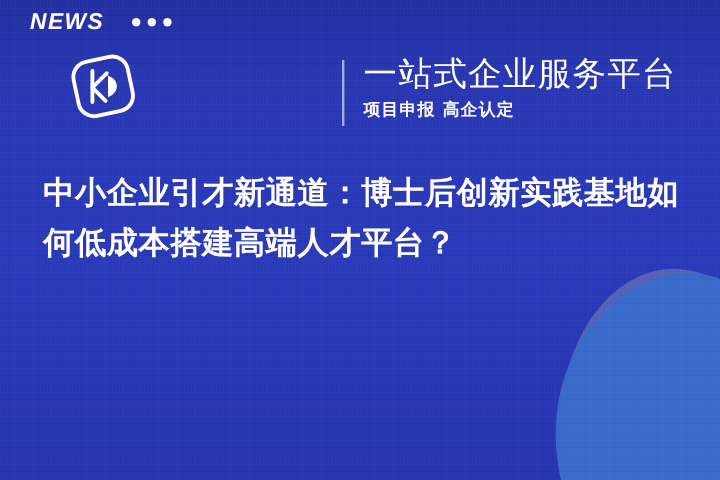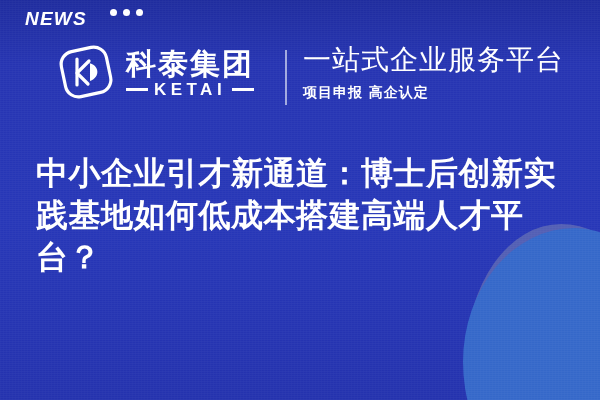--- a/index.html
+++ b/index.html
@@ -58,21 +58,21 @@
     background: #3568c9;
     z-index: 2;
   }
 
   
   .eyebrow {
     position: absolute;
     left: 25px;
     top: 9px;
     display: flex;
-    align-items: flex-start;
+    align-items: center;
     gap: 21px;
     z-index: 6;
   }
   .eyebrow-label {
     font-size: 19px;
     font-weight: 700;
     font-style: italic;
     letter-spacing: 1.2px;
     color: #ffffff;
     line-height: 1;
@@ -158,21 +158,21 @@
   }
 
   
   .tagline {
     position: absolute;
     left: 303px;
     top: 45px;
     z-index: 6;
   }
   .tagline-main {
-    font-family: Liberation Mono, monospace;
+    font-family: Liberation Sans, sans-serif;
     font-size: 28px;
     font-weight: 400;
     letter-spacing: 1px;
     color: #ffffff;
     line-height: 1.2;
     white-space: nowrap;
   }
   .tagline-sub {
     font-family: "DejaVu Serif", "Liberation Serif", serif;
     font-size: 14px;
@@ -181,25 +181,25 @@
     color: #ffffff;
     line-height: 1.2;
     margin-top: 5px;
     white-space: nowrap;
   }
 
   
   .headline {
     position: absolute;
     left: 36px;
-    top: 152px;
+    top: 140px;
     width: 534px;
     z-index: 6;
     font-family: "DejaVu Sans", "Liberation Sans", sans-serif;
-    font-size: 32px;
+    font-size: 26px;
     font-weight: 700;
     color: #ffffff;
     line-height: 42px;
     letter-spacing: 0.5px;
   }
 </style>
 </head>
 <body>
 
 <div class="banner">
@@ -222,28 +222,20 @@
         <g transform="rotate(-12 31 31)">
           <rect x="8" y="8" width="46" height="46" rx="13" ry="13" fill="none" stroke="#ffffff" stroke-width="3.2"></rect>
         </g>
         <g fill="none" stroke="#ffffff" stroke-width="3.2" stroke-linecap="round" stroke-linejoin="round">
           <path d="M22 18 L22 44"></path>
           <path d="M34 20 L22 32 L33 43"></path>
         </g>
         <path d="M34 22 C44 24, 46 36, 35 40 L35 22 Z" fill="#ffffff"></path>
       </svg>
     </span>
-    <span class="brand">
-      <span class="brand-cn">科泰集团</span>
-      <span class="brand-en-row">
-        <span class="rule"></span>
-        <span class="brand-en">KETAI</span>
-        <span class="rule"></span>
-      </span>
-    </span>
   </div>
 
   <div class="divider"></div>
 
   <div class="tagline">
     <div class="tagline-main">一站式企业服务平台</div>
     <div class="tagline-sub">项目申报 高企认定</div>
   </div>
 
   <div class="headline">中小企业引才新通道：博士后创新实践基地如何低成本搭建高端人才平台？</div>

